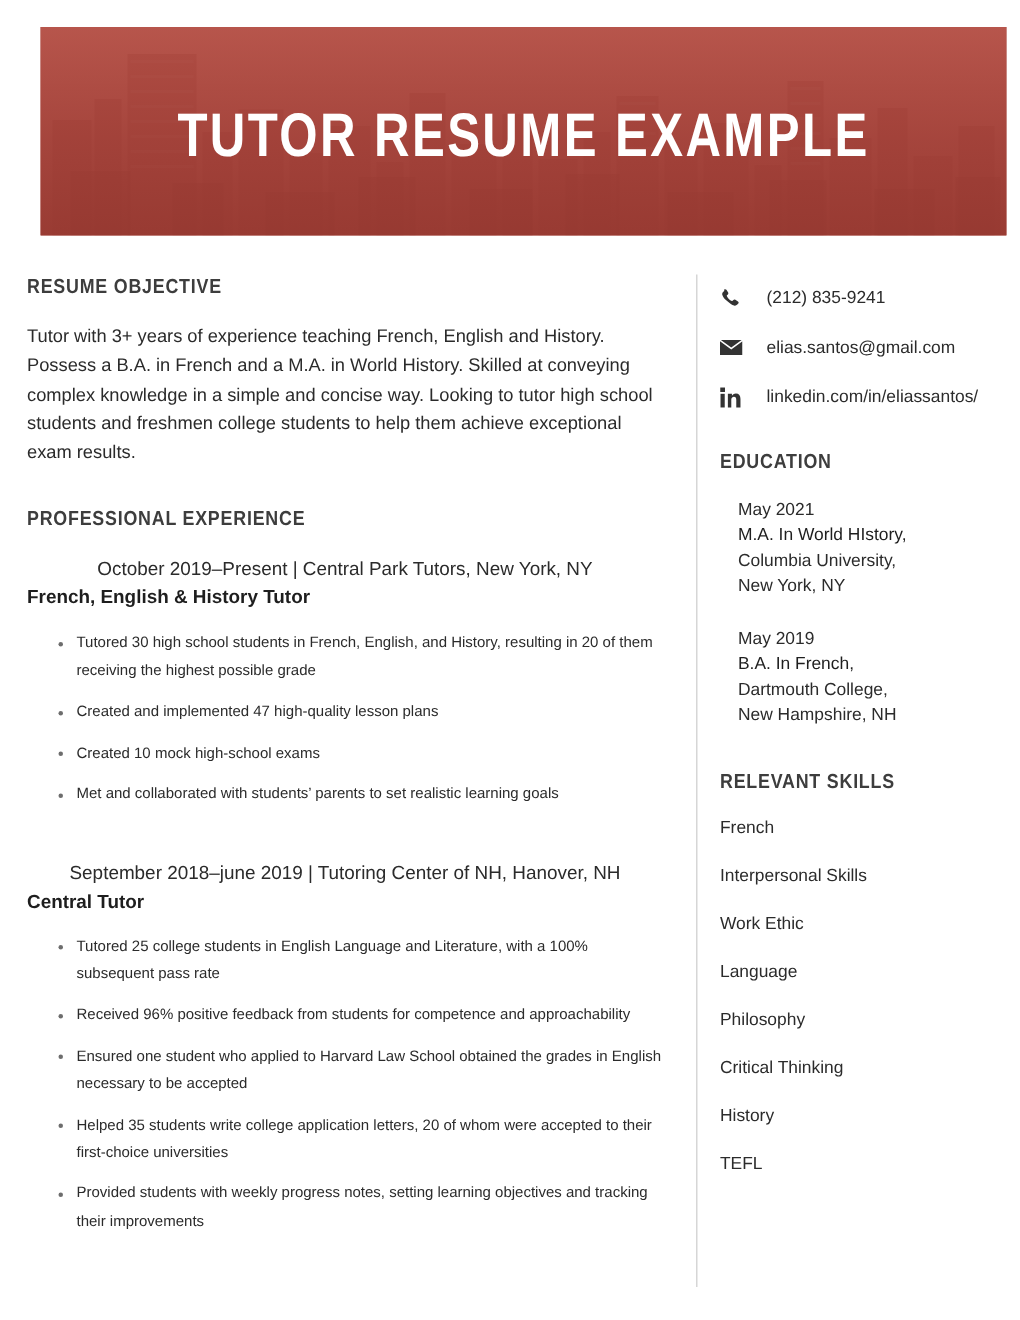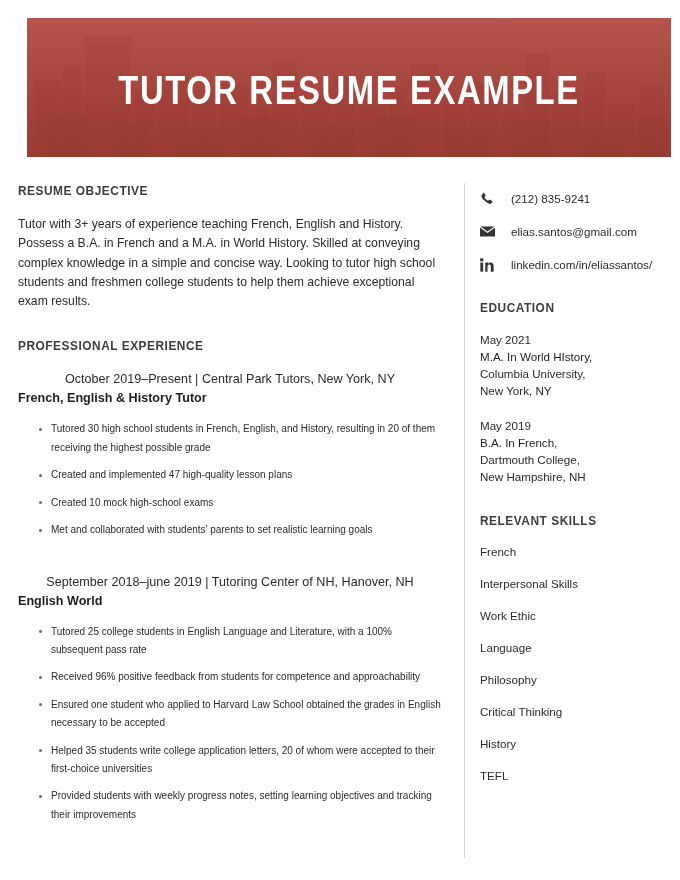--- a/index.html
+++ b/index.html
@@ -163,21 +163,21 @@
   .contact-text {
     font-size: 11.6px;
     line-height: 16px;
     color: #2b2b2b;
     text-align: center;
   }
 
   .side-head-edu { margin: 27px 0 16px 0; }
   .side-head-skills { margin: 28px 0 15px 0; }
 
-  .edu-item { margin-bottom: 18px; }
+  .edu-item { margin-bottom: 18px; margin-left: 12px; }
   .edu-line {
     font-size: 11.6px;
     line-height: 17px;
     color: #2b2b2b;
   }
   .edu-degree {
     font-weight: 400;
     color: #1e1e1e;
   }
 
@@ -285,21 +285,21 @@
       <li>Created and implemented 47 high-quality lesson plans</li>
       <li>Created 10 mock high-school exams</li>
       <li>Met and collaborated with students’ parents to set realistic learning goals</li>
     </ul>
   </div>
 
   <div class="job-gap"></div>
 
   <div class="job">
     <div class="job-date">September 2018–june 2019 | Tutoring Center of NH, Hanover, NH</div>
-    <div class="job-title">English World</div>
+    <div class="job-title">Central Tutor</div>
     <ul class="bullets">
       <li>Tutored 25 college students in English Language and Literature, with a 100% subsequent pass rate</li>
       <li>Received 96% positive feedback from students for competence and approachability</li>
       <li>Ensured one student who applied to Harvard Law School obtained the grades in English necessary to be accepted</li>
       <li>Helped 35 students write college application letters, 20 of whom were accepted to their first-choice universities</li>
       <li>Provided students with weekly progress notes, setting learning objectives and tracking their improvements</li>
     </ul>
   </div>
 
 </div>

